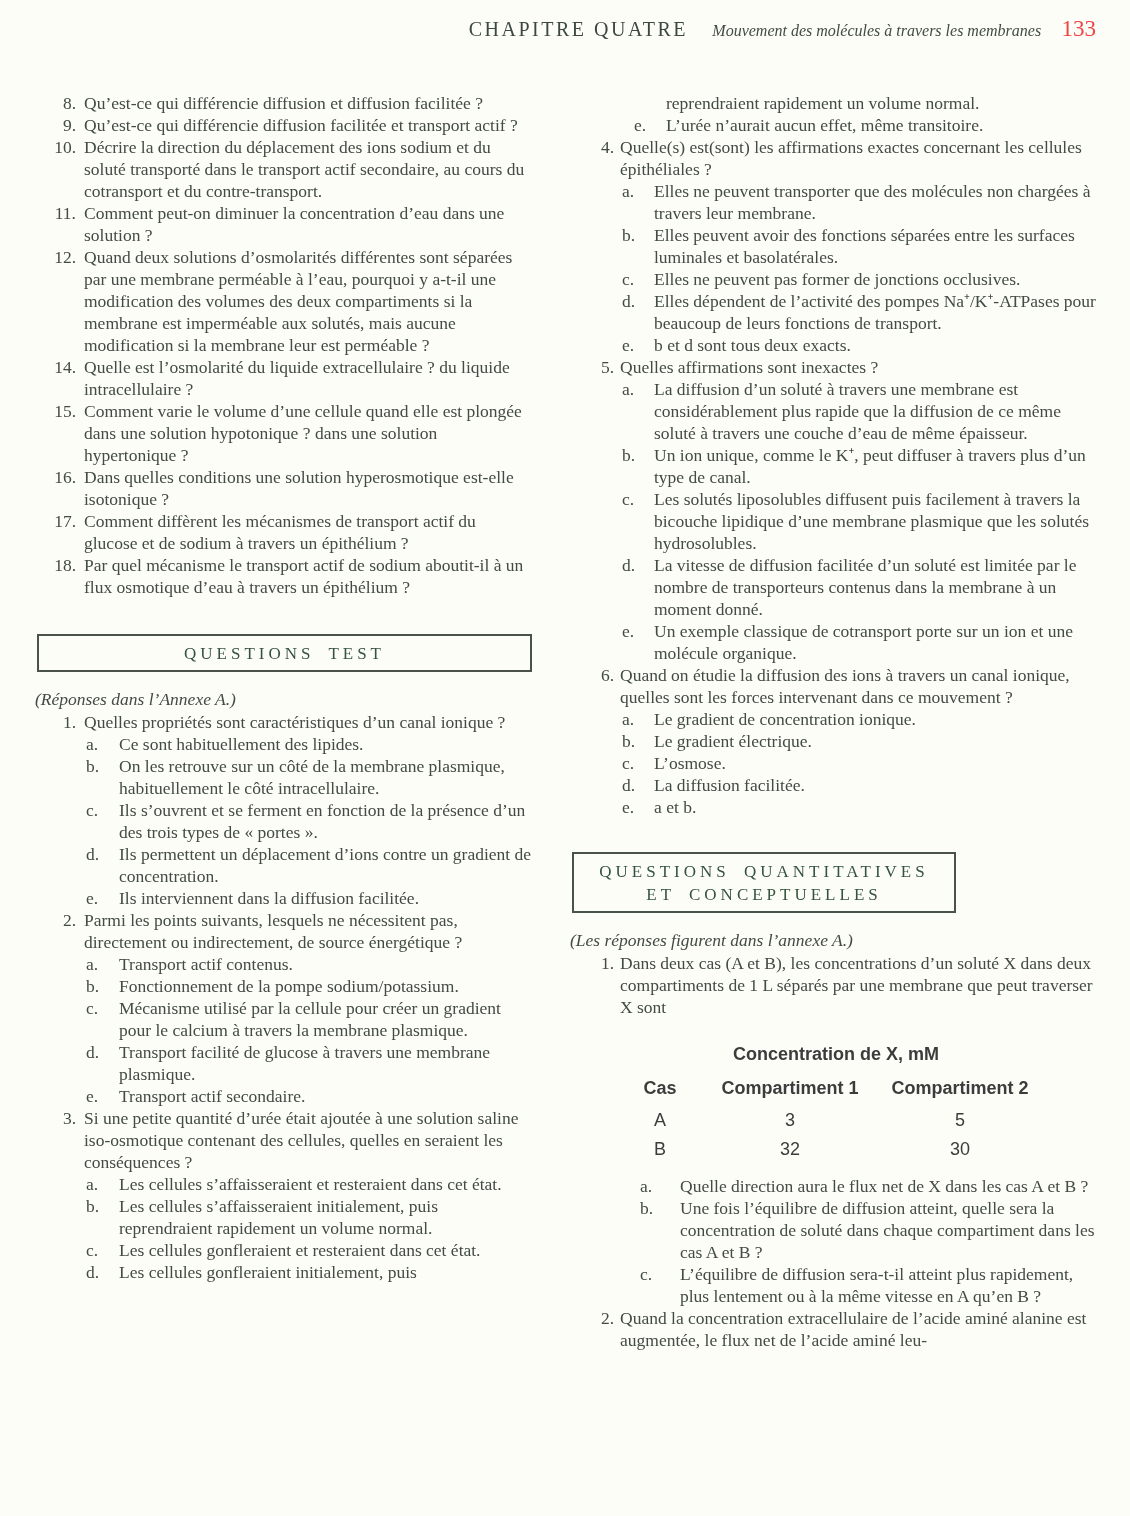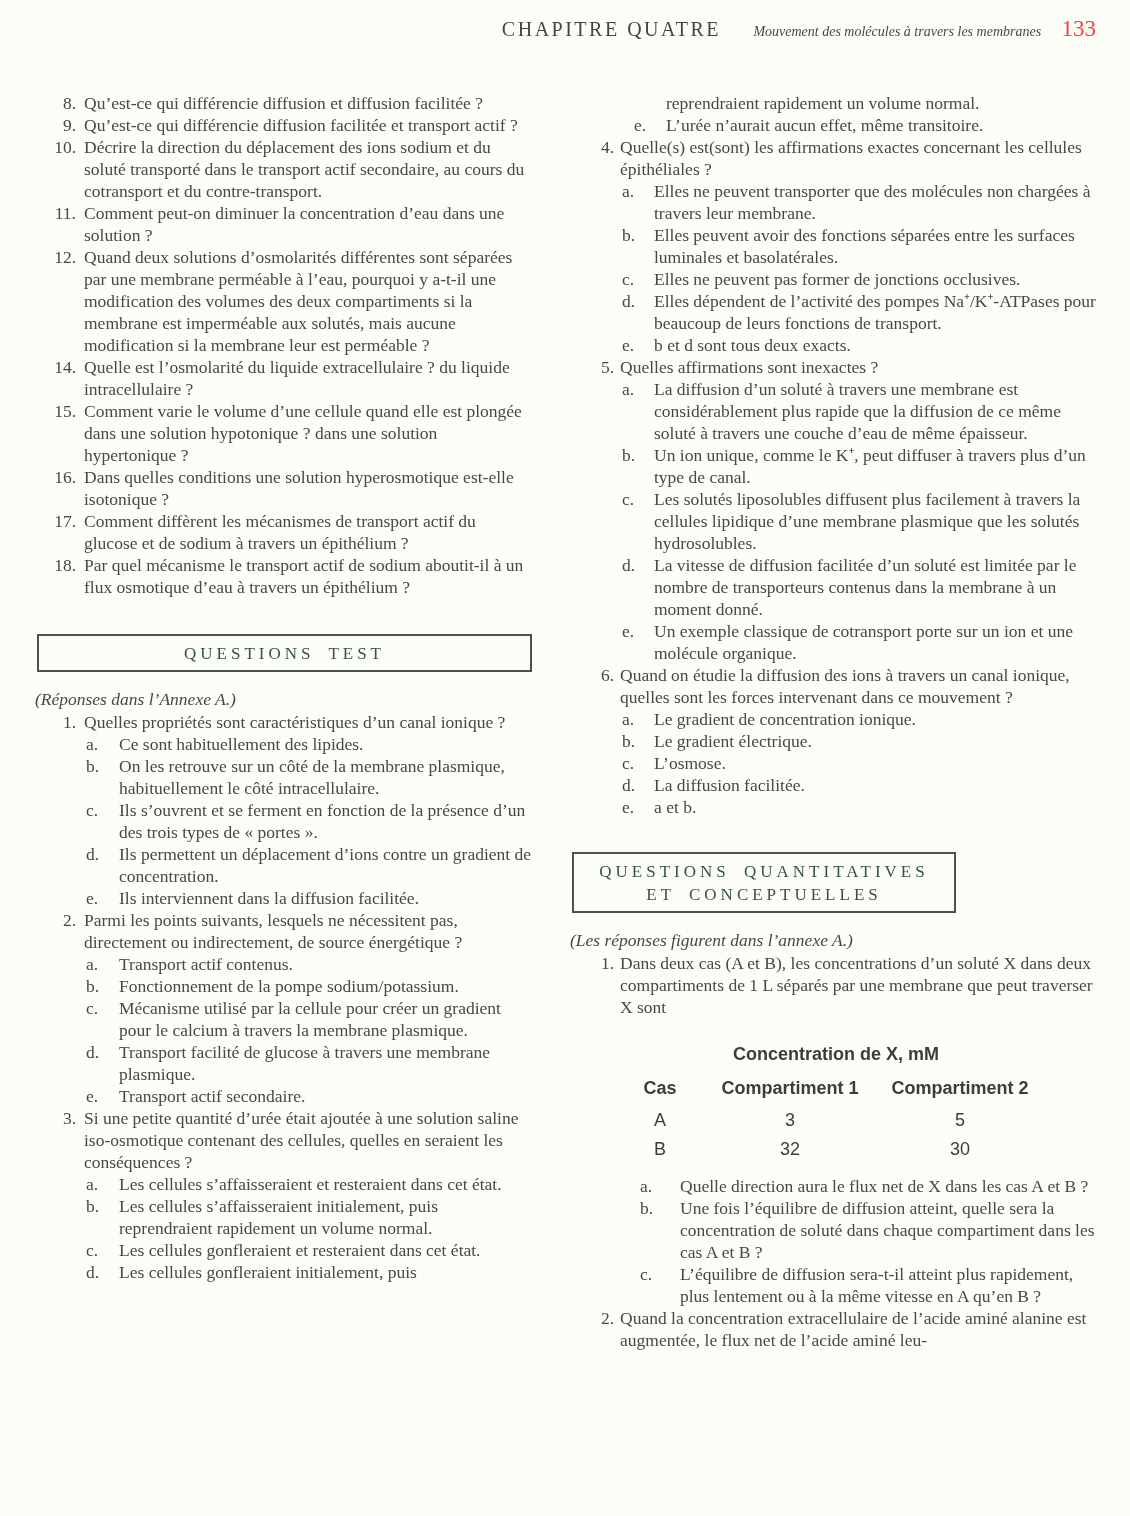--- a/index.html
+++ b/index.html
@@ -6,21 +6,21 @@
   html,body { background:#ffffff; }
   .page {
     position:relative; width:1130px; height:1516px;
     background:#fdfdf8; overflow:hidden;
     font-family:"Liberation Serif", serif;
     font-size:17.5px; line-height:22px; color:#424b44;
   }
   
   .hdr { position:absolute; top:18px; left:0; right:34px; text-align:right; white-space:nowrap; }
   .hdr .chapter { font-size:20px; letter-spacing:2.5px; color:#3e4842; }
-  .hdr .subtitle { font-style:italic; font-size:14px; margin-left:28px; color:#424b44; }
+  .hdr .subtitle { font-style:italic; font-size:16px; margin-left:20px; color:#424b44; }
   .hdr .pagenum { font-size:23px; margin-left:16px; color:#ef4444; }
   
   .col { position:absolute; top:92px; }
   .col-left  { left:38px;  width:494px; }
   .col-right { left:596px; width:500px; }
   
   .q { display:flex; }
   .qnum { flex:none; text-align:right; }
   .col-left  .qnum { width:38px; margin-right:8px; }
   .col-right .qnum { width:18px; margin-right:6px; }
@@ -289,21 +289,21 @@
             <div class="otext">La diffusion d’un soluté à travers une membrane est considérablement plus rapide que la diffusion de ce même soluté à travers une couche d’eau de même épaisseur.</div>
           </div>
 
           <div class="opt">
             <span class="olet">b.</span>
             <div class="otext">Un ion unique, comme le K⁺, peut diffuser à travers plus d’un type de canal.</div>
           </div>
 
           <div class="opt">
             <span class="olet">c.</span>
-            <div class="otext">Les solutés liposolubles diffusent plus facilement à travers la cellules lipidique d’une membrane plasmique que les solutés hydrosolubles.</div>
+            <div class="otext">Les solutés liposolubles diffusent puis facilement à travers la bicouche lipidique d’une membrane plasmique que les solutés hydrosolubles.</div>
           </div>
 
           <div class="opt">
             <span class="olet">d.</span>
             <div class="otext">La vitesse de diffusion facilitée d’un soluté est limitée par le nombre de transporteurs contenus dans la membrane à un moment donné.</div>
           </div>
 
           <div class="opt">
             <span class="olet">e.</span>
             <div class="otext">Un exemple classique de cotransport porte sur un ion et une molécule organique.</div>

